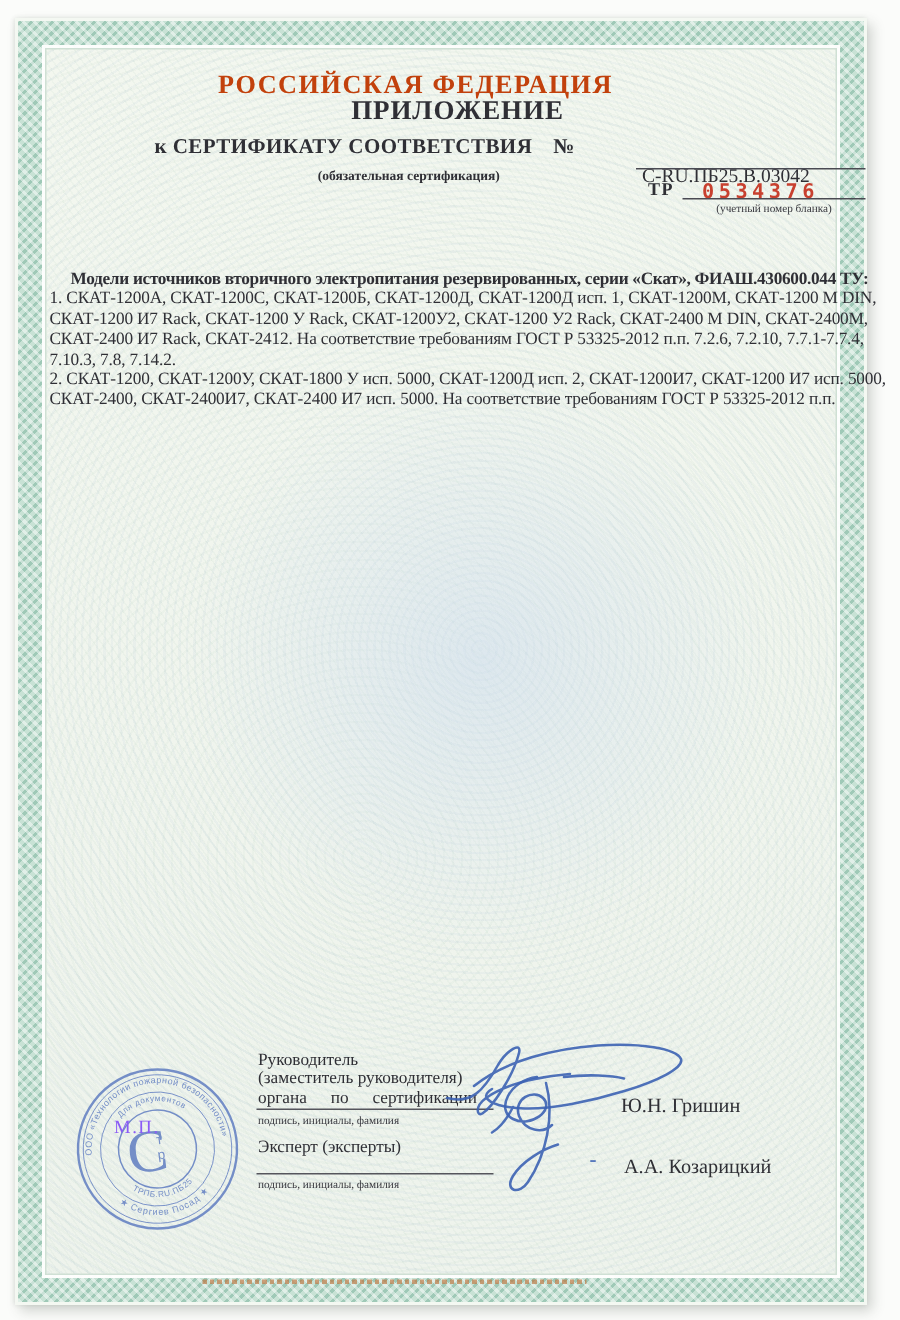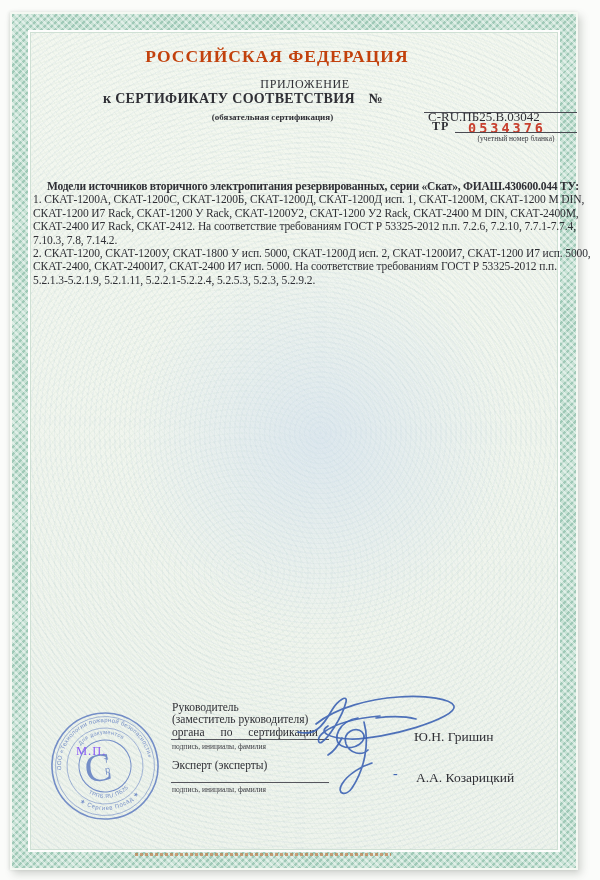--- a/index.html
+++ b/index.html
@@ -29,21 +29,21 @@
       radial-gradient(circle 270px at 55% 50%, rgba(204,220,238,.55), rgba(204,220,238,0) 72%),
       repeating-radial-gradient(circle at 55% 49%, rgba(125,155,200,.065) 0 1.5px, rgba(0,0,0,0) 1.5px 5px),
       repeating-radial-gradient(circle at 40% 66%, rgba(125,170,150,.05) 0 1.5px, rgba(0,0,0,0) 1.5px 6px),
       repeating-linear-gradient(55deg, rgba(150,185,170,.07) 0 1px, rgba(0,0,0,0) 1px 4px),
       linear-gradient(#f3f7ef,#eef3ec);
   }
   .content{position:absolute;inset:0;}
   .abs{position:absolute;}
   .ctr{text-align:center;}
   .country-title{left:0;top:46px;width:554px;font-size:17.5px;font-weight:bold;letter-spacing:1px;color:#c2410c;}
-  .appendix{left:100px;top:77px;width:410px;font-size:12px;font-weight:normal;letter-spacing:.6px;}
+  .appendix{left:100px;top:63px;width:410px;font-size:18px;font-weight:bold;letter-spacing:.6px;}
   .cert-title{left:103px;top:91px;font-size:14px;font-weight:bold;letter-spacing:.3px;white-space:nowrap;}
   .num-sign{margin-left:14px;}
   .cert-number{left:428px;top:109px;font-size:13px;white-space:nowrap;}
   .rule{border-top:1px solid #4a4a52;height:0;}
   .rule-cert{left:424px;top:112px;width:153px;}
   .cert-kind{left:150px;top:112px;width:245px;font-size:9px;font-weight:bold;}
   .tr-label{left:432px;top:119px;font-size:12px;font-weight:bold;letter-spacing:1px;}
   .blank-number{left:468px;top:120px;font-family:"DejaVu Sans Mono",monospace;font-size:13.5px;font-weight:bold;
     color:#c8402f;letter-spacing:3px;}
   .rule-tr{left:455px;top:132px;width:122px;}
@@ -100,21 +100,20 @@
   <div class="abs ctr blank-caption">(учетный номер бланка)</div>
 
   <div class="abs body-text">
     <div class="body-line">Модели источников вторичного электропитания резервированных, серии «Скат», ФИАШ.430600.044 ТУ:</div>
     <div class="body-line">1. СКАТ-1200А, СКАТ-1200С, СКАТ-1200Б, СКАТ-1200Д, СКАТ-1200Д исп. 1, СКАТ-1200М, СКАТ-1200 М DIN,</div>
     <div class="body-line">СКАТ-1200 И7 Rack, СКАТ-1200 У Rack, СКАТ-1200У2, СКАТ-1200 У2 Rack, СКАТ-2400 М DIN, СКАТ-2400М,</div>
     <div class="body-line">СКАТ-2400 И7 Rack, СКАТ-2412. На соответствие требованиям ГОСТ Р 53325-2012 п.п. 7.2.6,  7.2.10, 7.7.1-7.7.4,</div>
     <div class="body-line">7.10.3, 7.8, 7.14.2.</div>
     <div class="body-line">2. СКАТ-1200, СКАТ-1200У, СКАТ-1800 У исп. 5000, СКАТ-1200Д исп. 2, СКАТ-1200И7, СКАТ-1200 И7 исп. 5000,</div>
     <div class="body-line">СКАТ-2400, СКАТ-2400И7, СКАТ-2400 И7 исп. 5000. На соответствие требованиям ГОСТ Р 53325-2012 п.п.</div>
-    <div class="body-line">5.2.1.3-5.2.1.9, 5.2.1.11, 5.2.2.1-5.2.2.4, 5.2.5.3, 5.2.3, 5.2.9.2.</div>
   </div>
 
   <div class="abs role-head">
     <div>Руководитель</div>
     <div>(заместитель руководителя)</div>
     <div class="just">органа по сертификации</div>
   </div>
   <div class="abs rule-sign1"></div>
   <div class="abs caption caption1">подпись, инициалы, фамилия</div>
   <div class="abs name name1">Ю.Н. Гришин</div>

